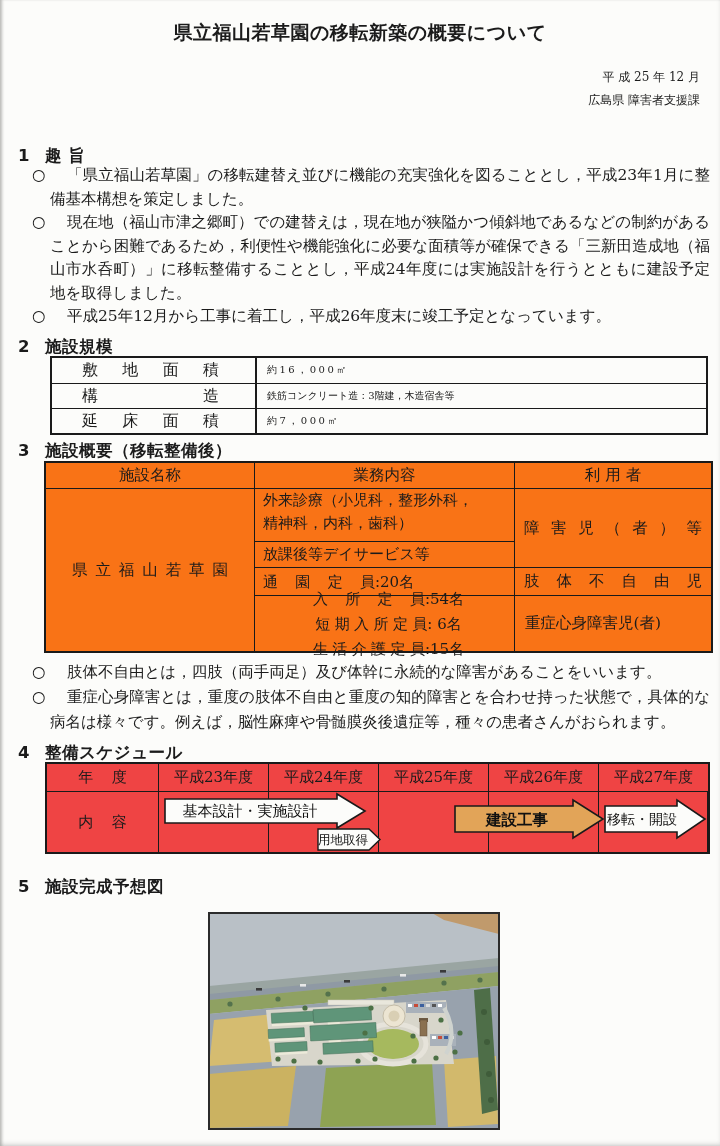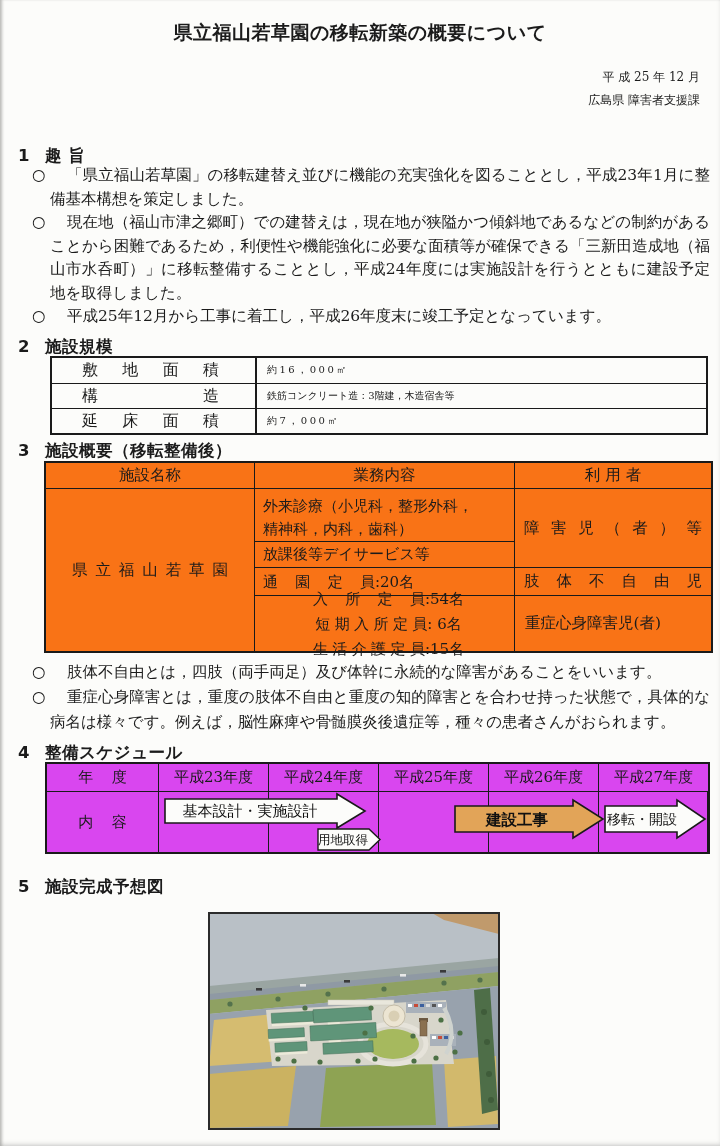--- a/index.html
+++ b/index.html
@@ -42,27 +42,27 @@
   .t3 .cell { display:flex; align-items:center; }
   .t3 .hd { justify-content:center; border-bottom:1.5px solid #1a1a1a; font-size:15.5px; }
   .t3 .br { border-right:1.5px solid #1a1a1a; }
   .t3 .bt { border-top:1px solid #1a1a1a; }
   .jfull { display:block; width:100%; text-align:justify; text-align-last:justify; }
   .t3-facility { grid-column:1; grid-row:2/6; padding:0 26px; }
   .t3-u1 { grid-column:3; grid-row:2/4; padding:0 9px; }
   .t3-u2 { grid-column:3; grid-row:4; padding:0 9px; }
   .t3-u3 { grid-column:3; grid-row:5; padding-left:10px; }
   .svc { grid-column:2; padding-left:8px; font-size:15px; }
-  .svc.two { line-height:23px; align-items:flex-end; }
+  .svc.two { line-height:23px; align-items:flex-start; }
   .cap-col { flex-direction:column; align-items:flex-start; justify-content:center;gap:7px; }
   .cap { display:flex; line-height:18px; }
   .cap .cl { display:inline-block; width:112px; text-align:justify; text-align-last:justify; }
 
   
-  .t4 { position:absolute; top:762px; left:45px; width:665px; border:2px solid #1a1a1a; background:#d946ef; font-size:15px; }
+  .t4 { position:absolute; top:762px; left:45px; width:665px; border:2px solid #1a1a1a; background:#ef4444; font-size:15px; }
   .t4-row { display:flex; }
   .t4-row > div { border-right:1.5px solid #1a1a1a; display:flex; align-items:center; justify-content:center; }
   .t4-row > div:last-child { border-right:none; }
   .t4-head { height:28px; border-bottom:1.5px solid #1a1a1a; }
   .t4-body { height:60px; position:relative; }
   .c0 { width:112px; } .cy { width:110px; } .cy-last { width:109px;text-align:center; }
   .wide2 { letter-spacing:.45em; text-indent:.45em; }
   .arrow-layer { position:absolute; left:0; top:0; width:661px; height:60px; pointer-events:none; }
   .arrow-layer text { fill:#111; }
 

